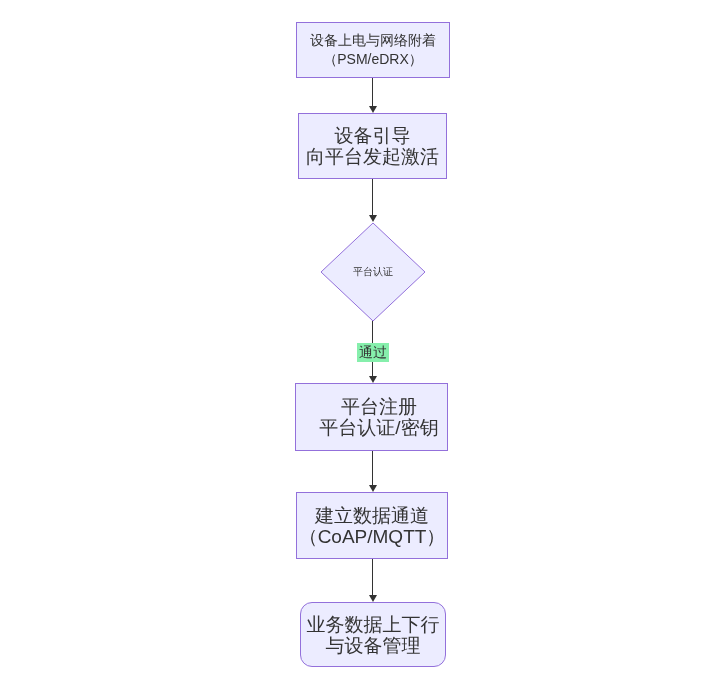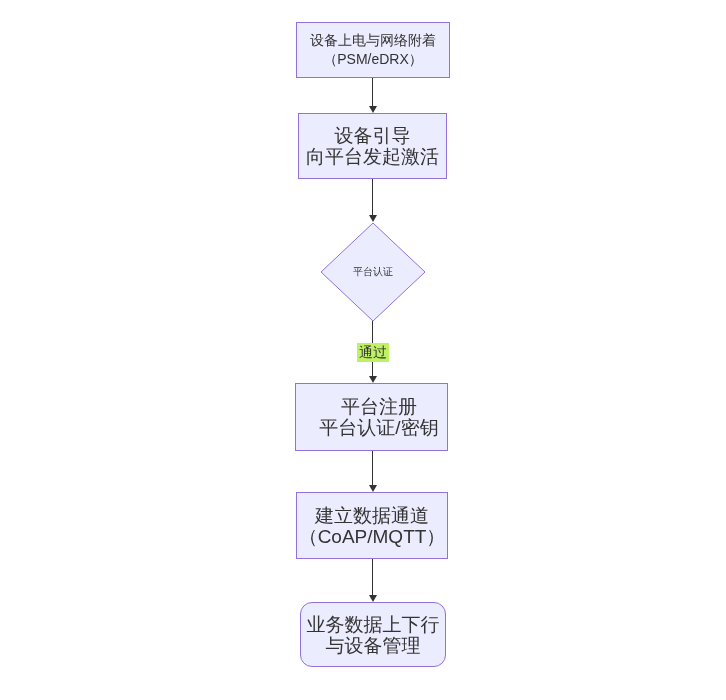--- a/index.html
+++ b/index.html
@@ -69,21 +69,21 @@
     left: -3.5px;
     width: 0;
     height: 0;
     border-left: 4px solid transparent;
     border-right: 4px solid transparent;
     border-top: 7px solid #333333;
   }
   .edge-label {
     position: absolute;
     transform: translateX(-50%);
-    background: #bef264;
+    background: #86efac;
     color: #333333;
     font-size: 14px;
     line-height: 19px;
     padding: 0 2px;
     white-space: nowrap;
   }
 </style>
 </head>
 <body>
 

